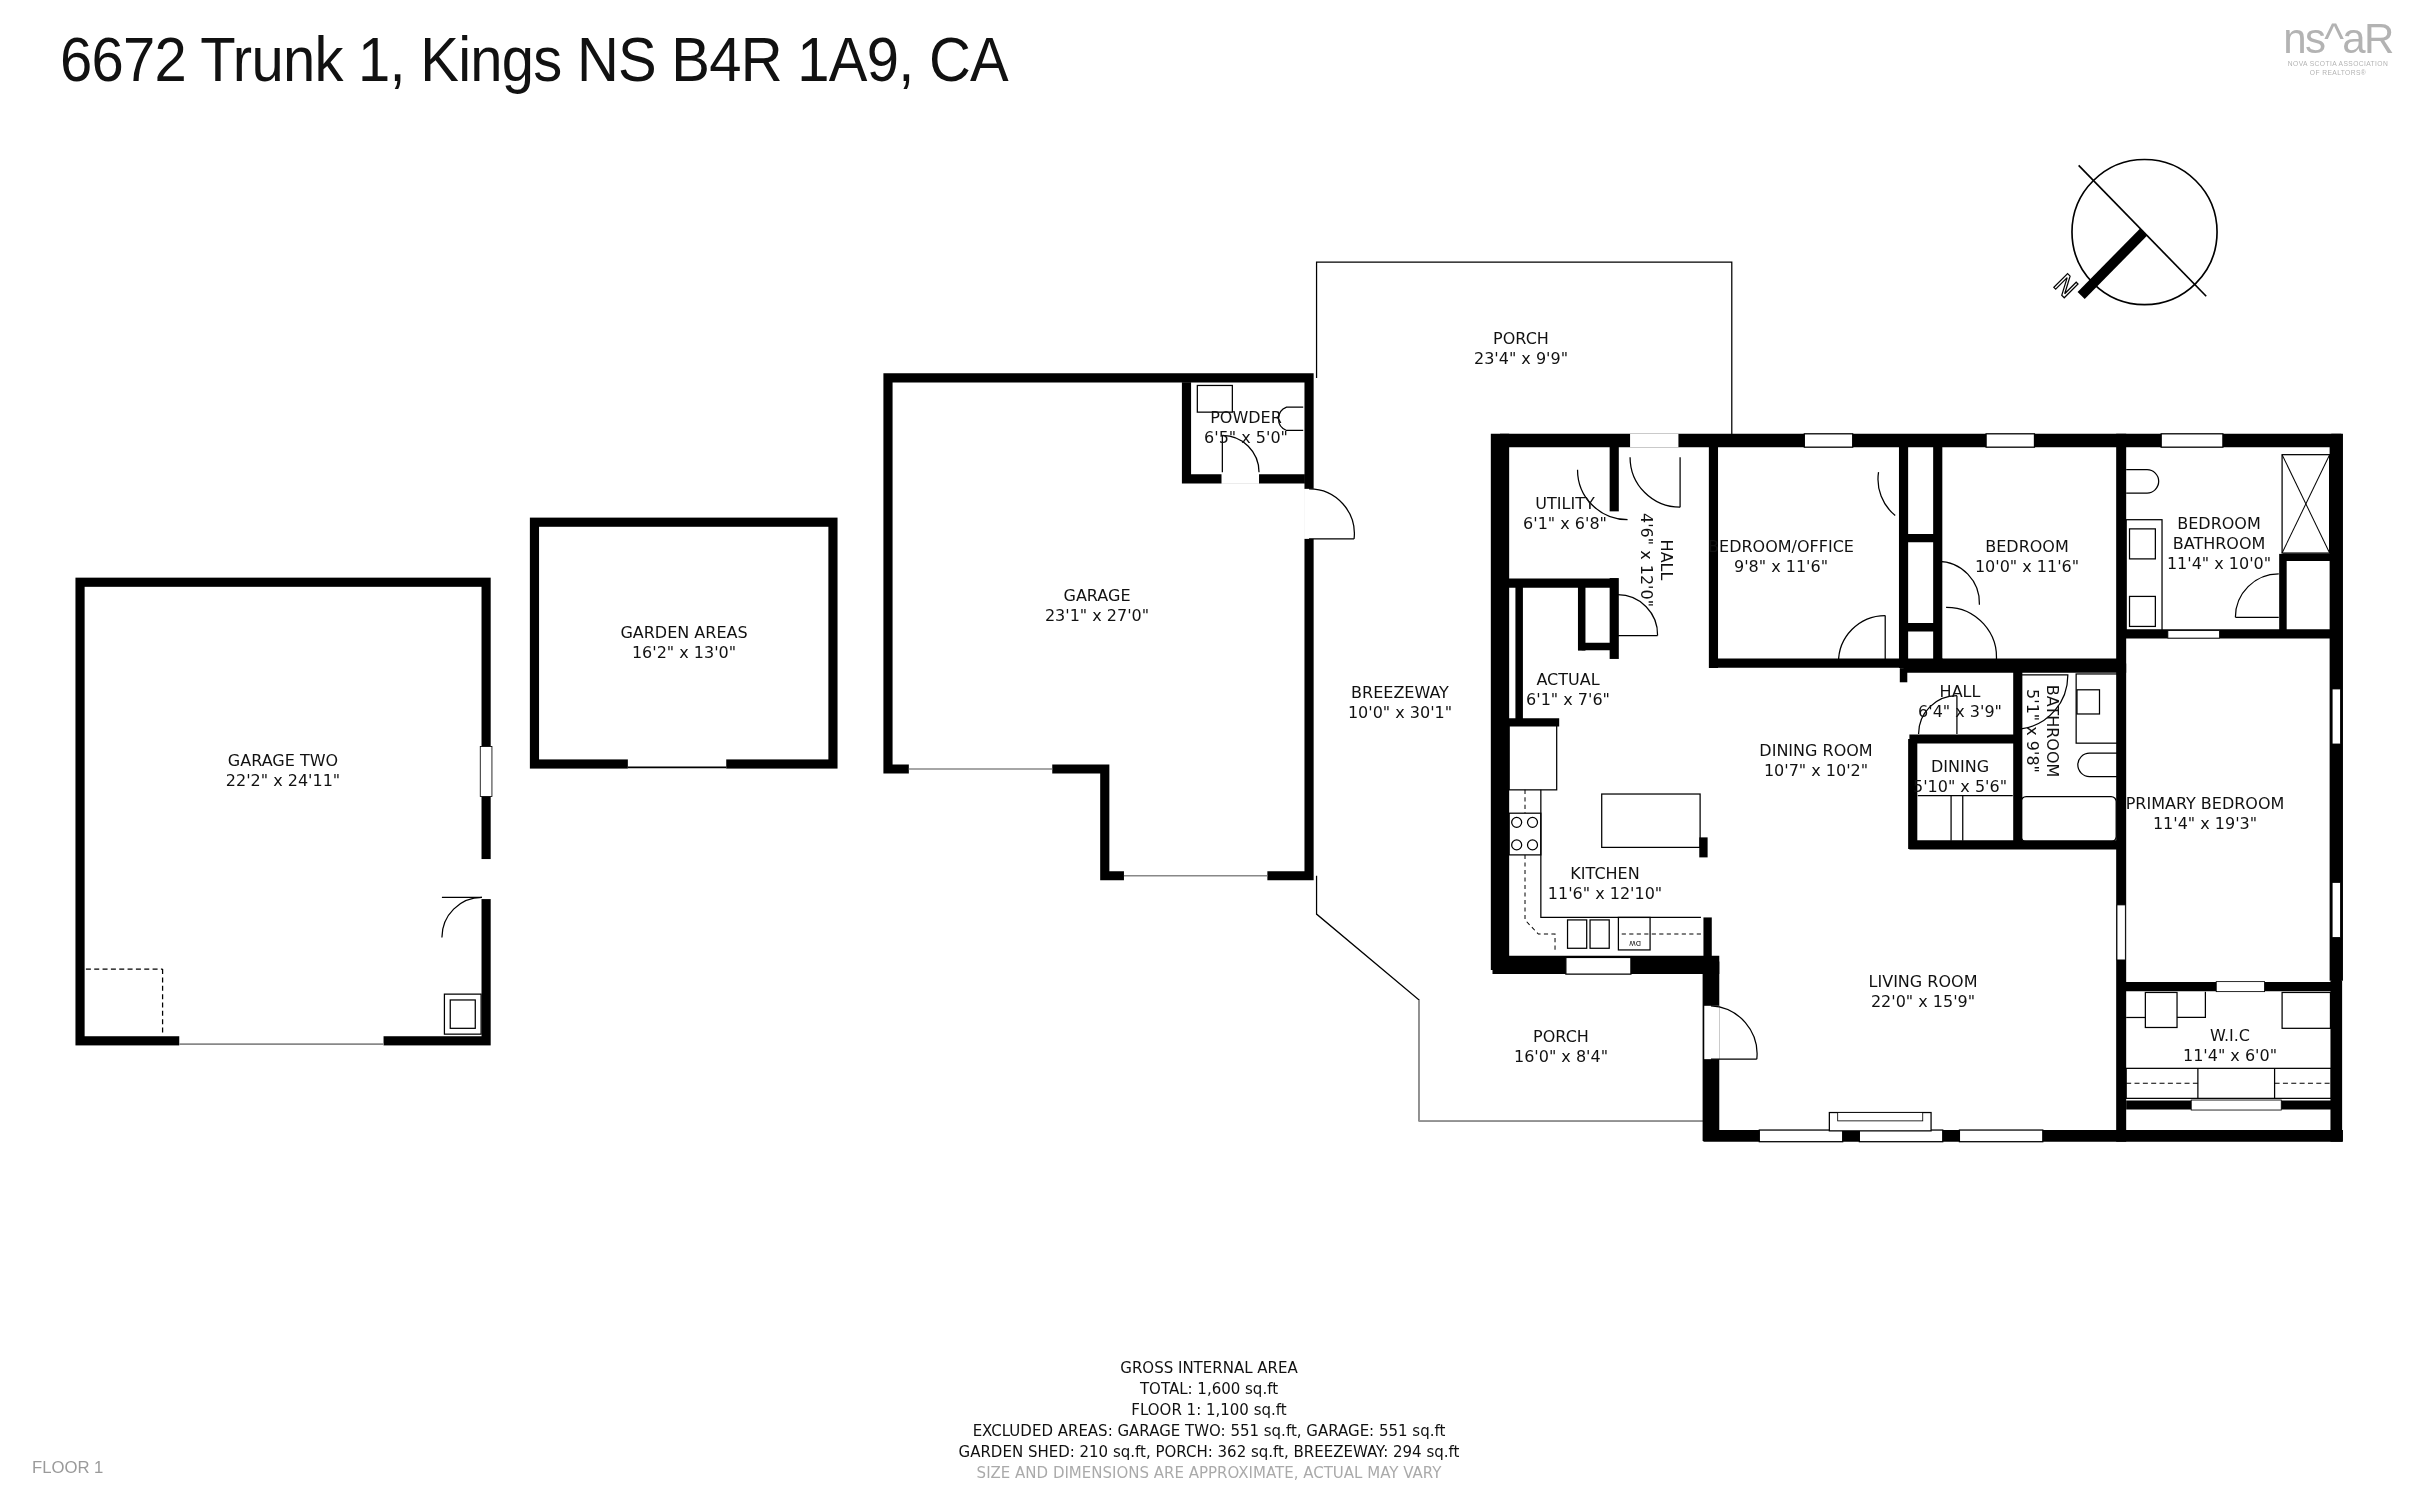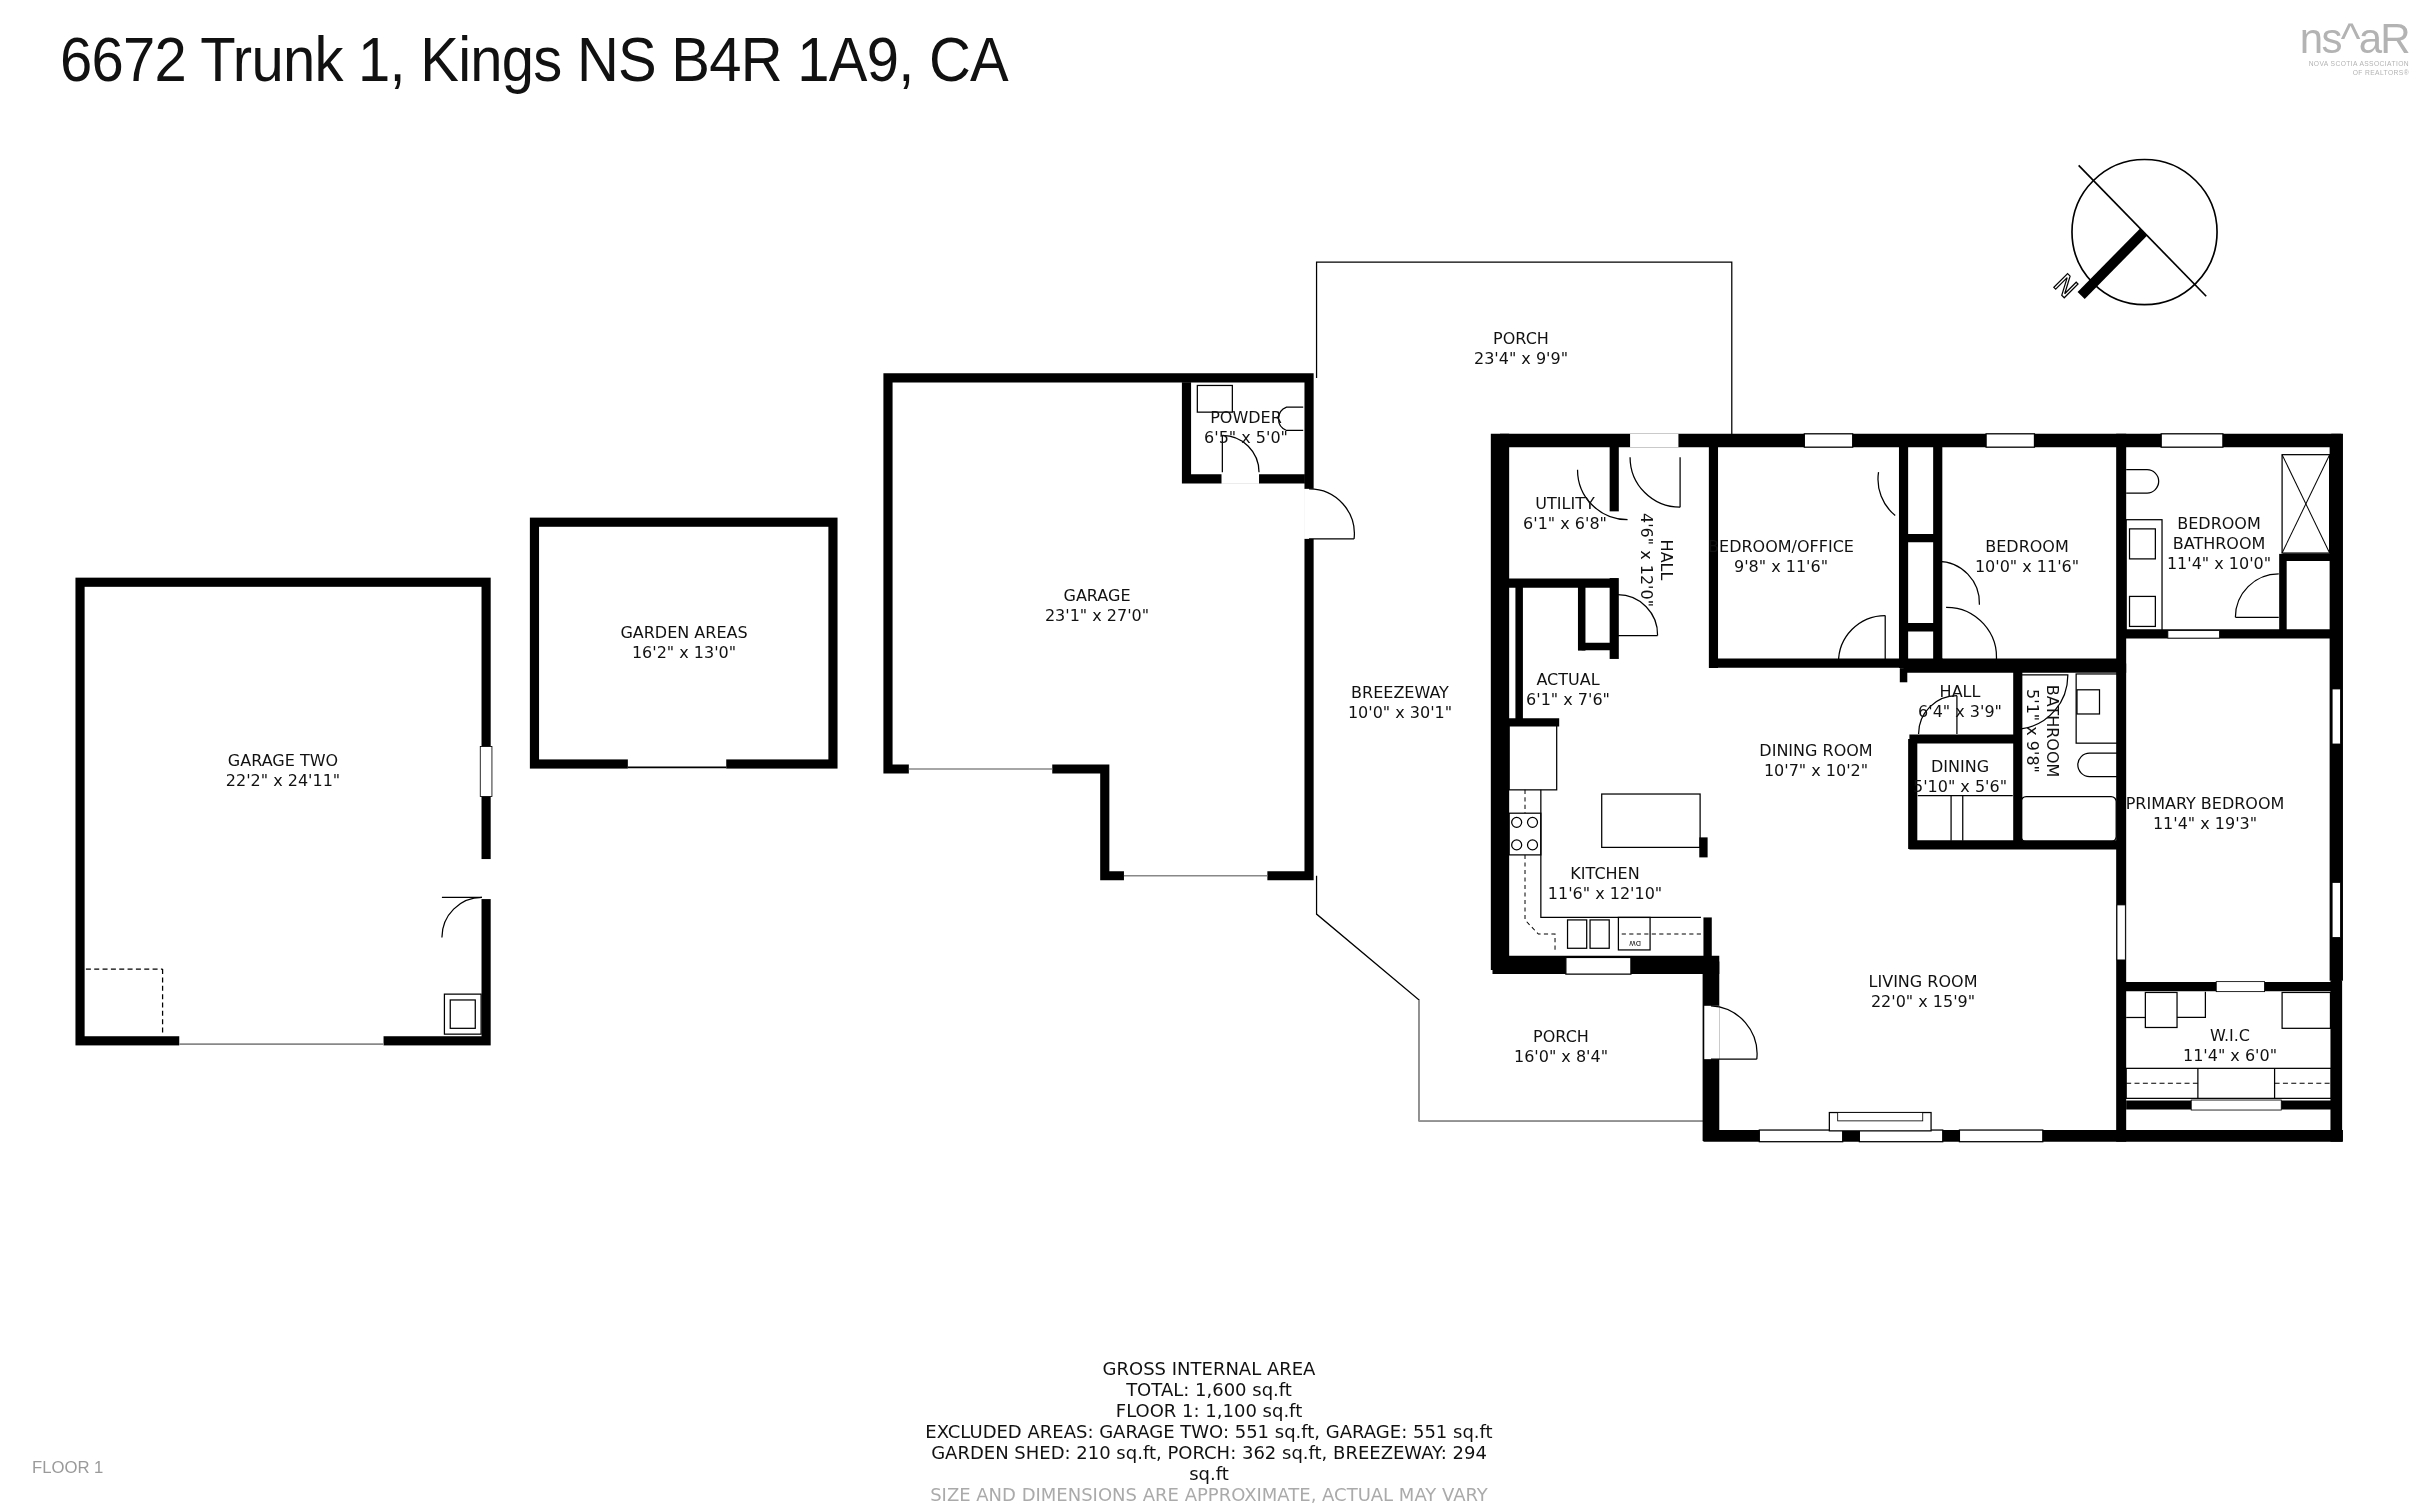--- a/index.html
+++ b/index.html
@@ -1,24 +1,24 @@
 <!DOCTYPE html>
 <html style="font-size:13.3px"><head>
 <meta charset="utf-8">
 <style>
   html, body { margin: 0; padding: 0; background: #ffffff; }
   body { width: 2413px; height: 1508px; position: relative; overflow: hidden; font-family: "DejaVu Sans", sans-serif; }
   .title { position: absolute; left: 60px; top: 23.4px; font-family: "Liberation Sans", sans-serif; font-size: 63px; color: #111; letter-spacing: -0.8px; transform: scaleX(0.92); transform-origin: left top; white-space: nowrap; }
-  .logo { position: absolute; left: 2267px; top: 18.3px; width: 142px; text-align: right; color: #b3b3b3; }
+  .logo { position: absolute; left: 2267px; top: 18.3px; width: 142px; text-align: center; color: #b3b3b3; }
   .logo .mark { font-family: "Liberation Sans", sans-serif; font-size: 42px; letter-spacing: -1.7px; line-height: 42px; }
   .logo .sub { font-family: "Liberation Sans", sans-serif; font-size: 6.7px; letter-spacing: 0.4px; line-height: 8.3px; }
   svg.plan { position: absolute; left: 0; top: 0; }
   .room-label { position: absolute; text-align: center; font-family: "DejaVu Sans", sans-serif; font-size: 16px; color: #111; line-height: 20px; white-space: nowrap; transform: translate(-50%, -50%); }
   .room-label.vert { transform: translate(-50%, -50%) rotate(90deg); }
-  .footer { position: absolute; left: 917px; top: 1358px; width: 584px; text-align: center; font-family: "DejaVu Sans", sans-serif; font-size: 18px; line-height: 21px; color: #111; }
+  .footer { position: absolute; left: 917px; top: 1358px; width: 584px; text-align: center; font-family: "DejaVu Sans", sans-serif; font-size: 15px; line-height: 21px; color: #111; }
   .footer .disclaimer { color: #aaaaaa; }
   .floor-label { position: absolute; left: 32px; top: 1458px; font-family: Liberation Sans, sans-serif; font-size: 16.7px; color: #9a9a9a; }
 </style>
 </head>
 <body>
 
 <div class="title">6672 Trunk 1, Kings NS B4R 1A9, CA</div>
 
 <div class="logo">
   <div class="mark">ns^aR</div>

